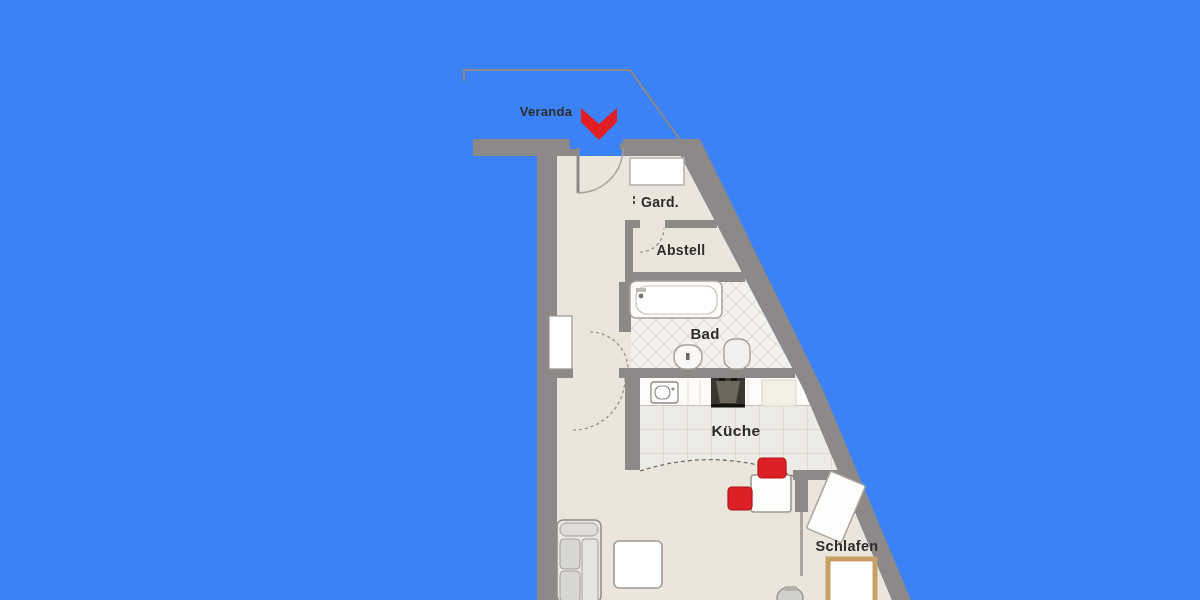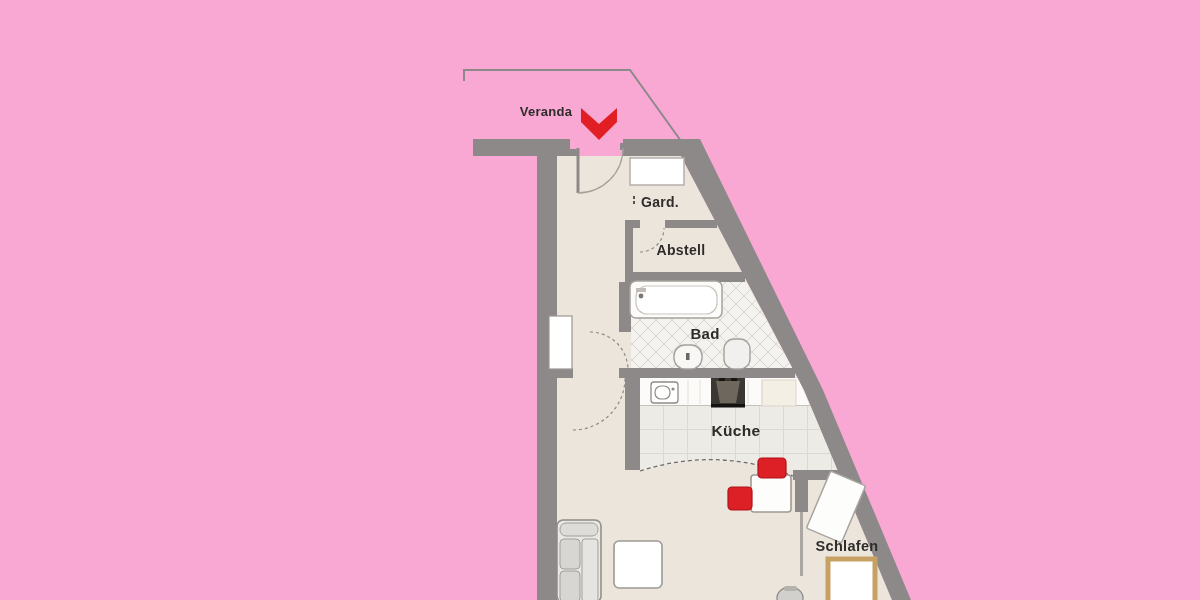--- a/index.html
+++ b/index.html
@@ -1,21 +1,21 @@
 <!DOCTYPE html>
 <html><head>
 <meta charset="utf-8">
 <style>
   html, body { margin: 0; padding: 0; background: #ffffff; }
   body { font-family: "Liberation Sans", sans-serif; }
   .stage {
     position: relative;
     width: 1200px;
     height: 600px;
-    background: #f9a8d4;
+    background: #3b82f6;
     overflow: hidden;
   }
   svg { display: block; }
   .room-label {
     font-family: "Liberation Sans", sans-serif;
     font-weight: bold;
     fill: #2d2c2a;
     letter-spacing: 0.3px;
   }
 </style>

